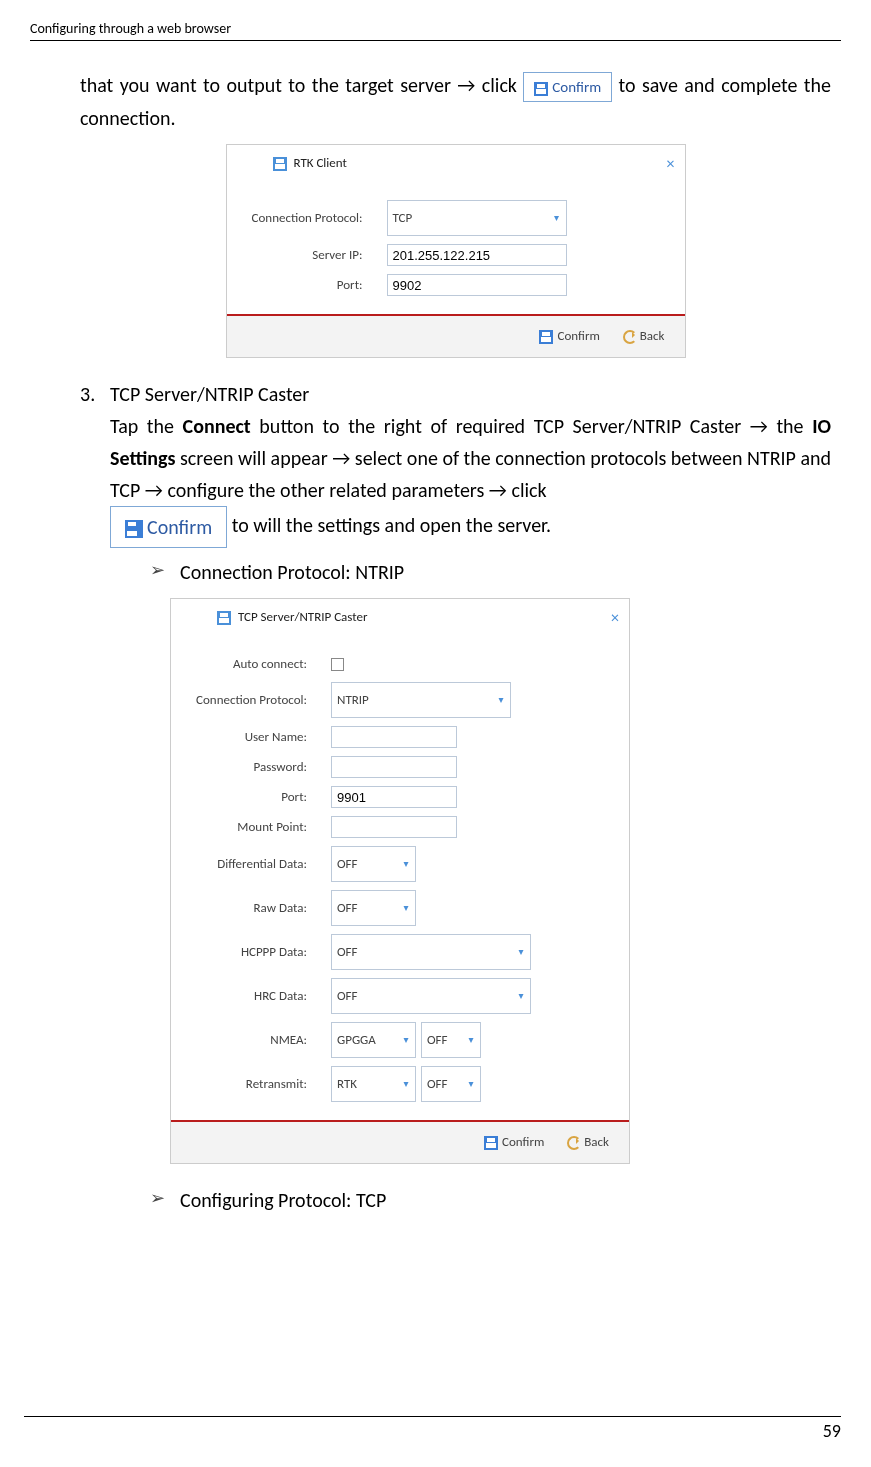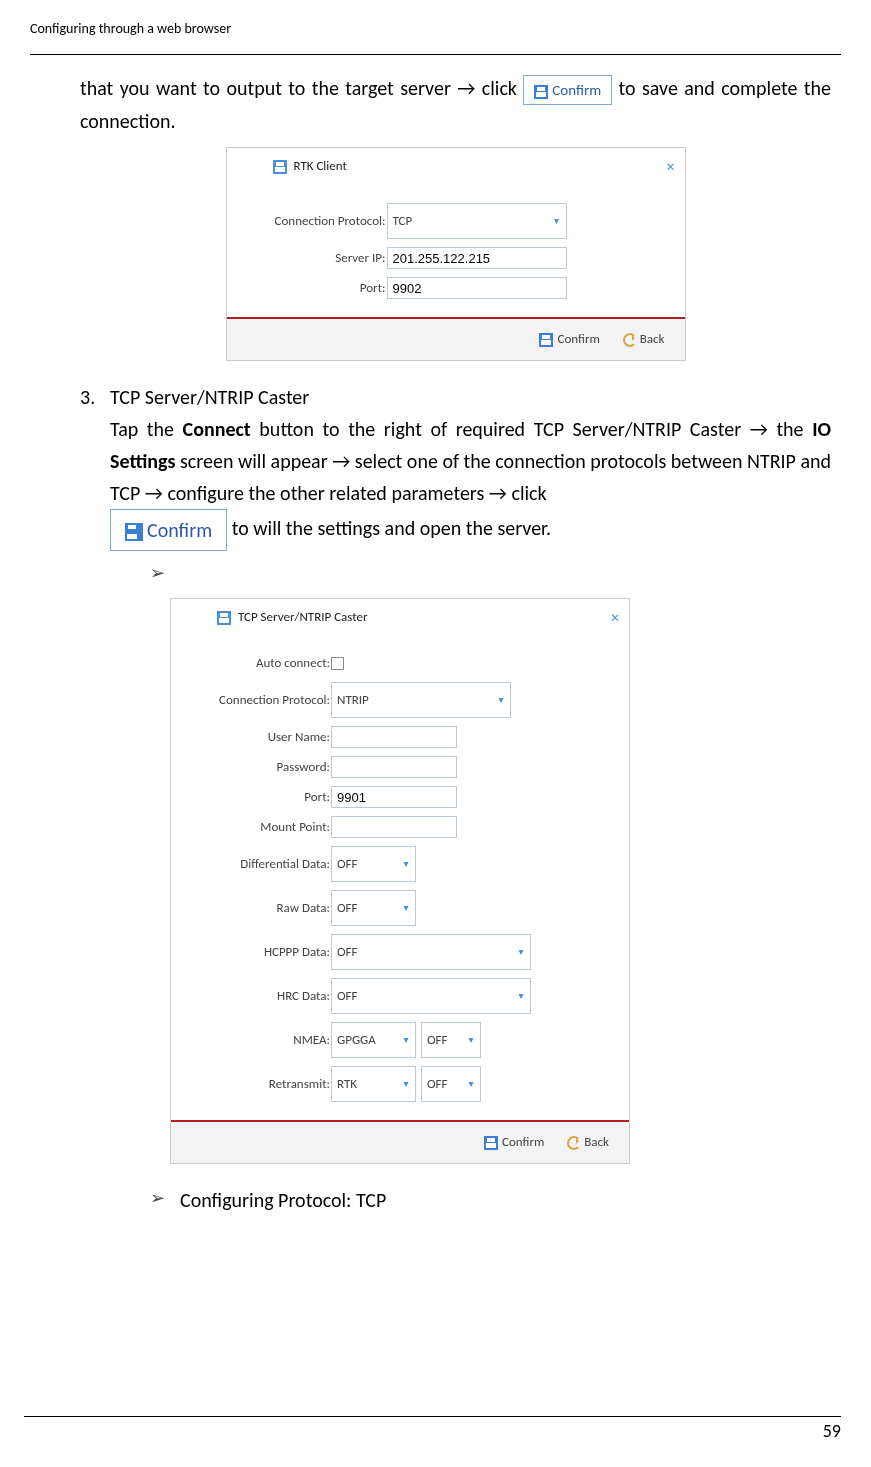--- a/index.html
+++ b/index.html
@@ -12,22 +12,22 @@
     width: 871px;
     height: 1467px;
     background: #fff;
     color: #000;
     position: relative;
     padding: 20px 30px;
   }
   .header-line {
     font-size: 14px;
     border-bottom: 1px solid #000;
-    padding-bottom: 17px;
-    margin-bottom: 17px;
+    padding-bottom: 3px;
+    margin-bottom: 28px;
   }
   .body-content {
     padding-left: 50px;
     padding-right: 10px;
     font-size: 20px;
     line-height: 1.6;
   }
   .paragraph {
     text-align: justify;
   }
@@ -99,21 +99,21 @@
     padding: 10px 20px 10px 10px;
   }
   .form-row {
     display: flex;
     align-items: center;
     margin: 8px 0;
   }
   .form-label {
     width: 150px;
     text-align: right;
-    padding-right: 1px;
+    padding-right: 24px;
     font-size: 13px;
     color: #444;
   }
   .form-input {
     border: 1px solid #bcc9d9;
     height: 22px;
     padding: 0 5px;
     font-size: 13px;
     background: #fff;
   }
@@ -282,20 +282,21 @@
       </p>
       <p class="paragraph">
         <span class="confirm-btn-inline large">
           <span class="floppy-icon" style="width:18px;height:18px;"></span><span>Confirm</span>
         </span>
         <span> to will the settings and open the server.</span>
       </p>
 
       <div class="sub-bullet">
         <span class="arrow-mark">➢</span>
+        <span>Connection Protocol: NTRIP</span>
       </div>
 
       <div class="dialog dialog-2">
         <div class="dialog-title">
           <span class="floppy-icon" style="background:#4a90d9;"></span>
           <span>TCP Server/NTRIP Caster</span>
           <span class="close-x">×</span>
         </div>
         <div class="dialog-body">
           <div class="form-row">

